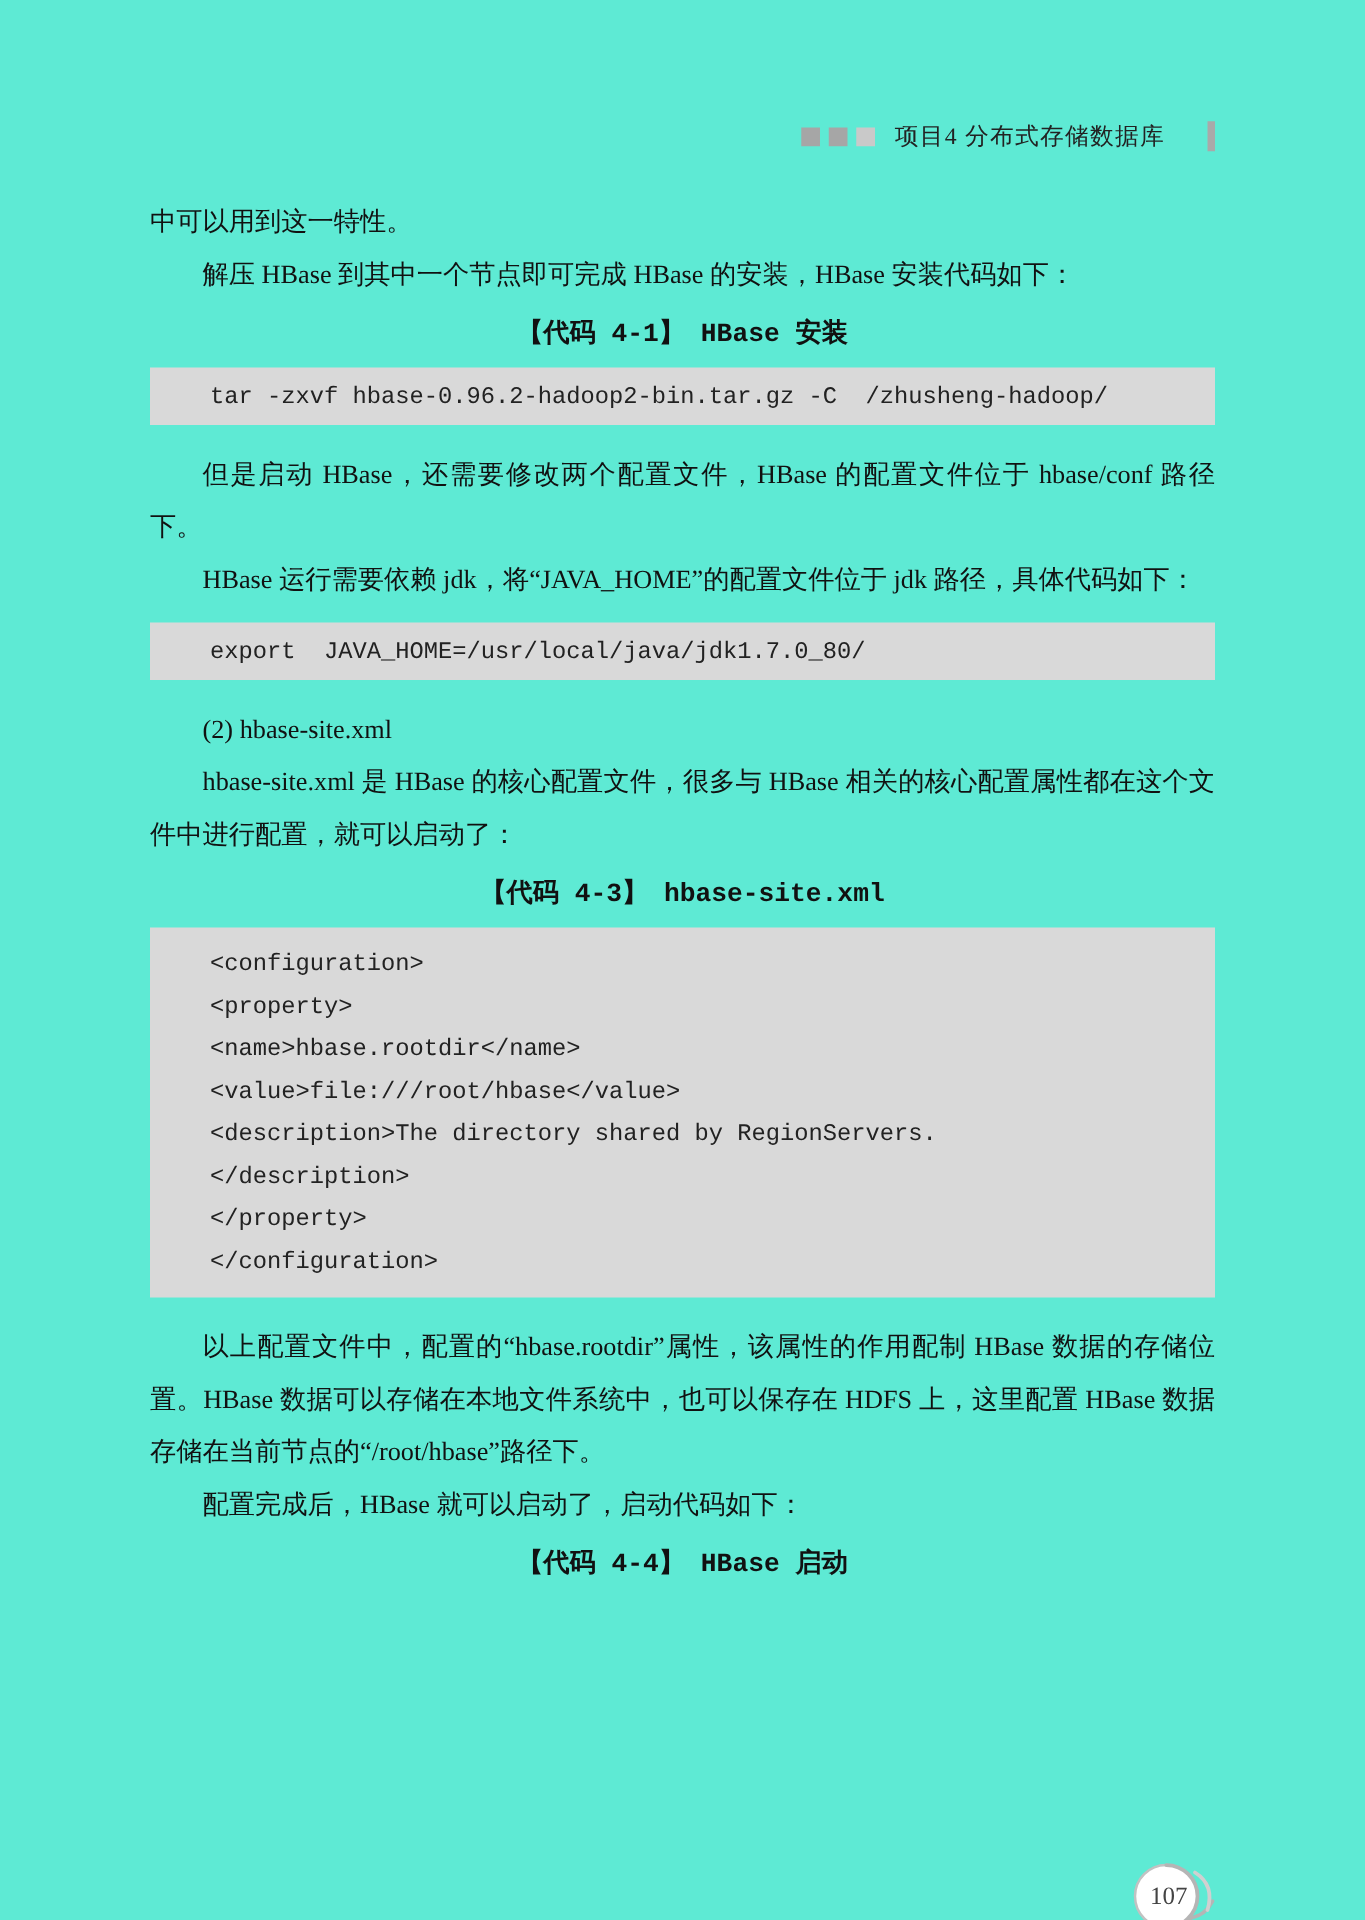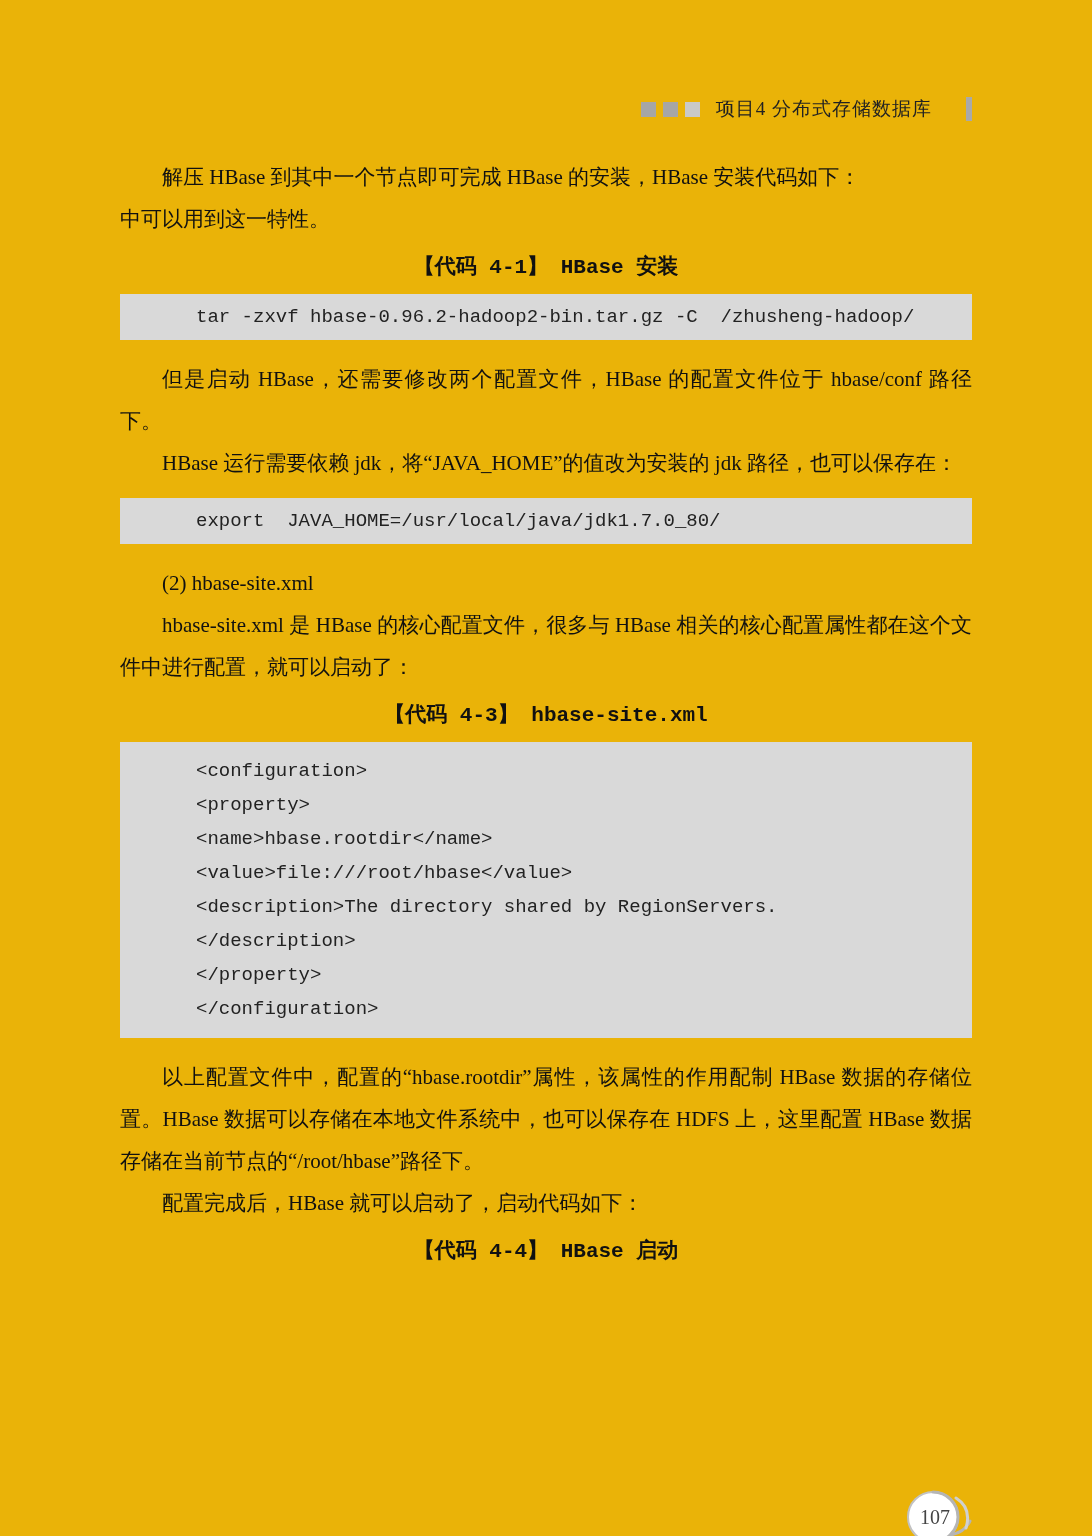--- a/index.html
+++ b/index.html
@@ -1,20 +1,20 @@
 <!DOCTYPE html>
 <html><head>
 <meta charset="utf-8">
 <style>
   html,body{margin:0;padding:0;background:#e8e8e8;}
   .page{
     position:relative;
     width:1092px;height:1536px;
     margin:0 auto;
-    background:#eab308;
+    background:#5eead4;
     font-family:"Liberation Serif","DejaVu Serif",serif;
     color:#111;
     overflow:hidden;
     box-sizing:border-box;
   }
   .content{
     position:absolute;
     left:120px; right:120px; top:96px;
   }
   
@@ -54,21 +54,21 @@
     text-align:center;
     margin:12px 0 14px 0;
   }
   .codeblock{
     background:#d9d9d9;
     font-family:"Liberation Mono","DejaVu Sans Mono",monospace;
     font-size:19px;
     line-height:34px;
     color:#222;
     white-space:pre;
-    padding:6px 10px 6px 76px;
+    padding:6px 10px 6px 48px;
     margin:14px 0 18px 0;
     overflow:hidden;
   }
   .codeblock.tall{padding-top:12px;padding-bottom:12px;}
   
   .page-logo{
     position:absolute;
     right:112px; top:1488px;
     width:74px;height:62px;
   }
@@ -88,28 +88,28 @@
   <div class="content">
 
     <div class="header">
       <span class="sq dark"></span>
       <span class="sq dark"></span>
       <span class="sq light"></span>
       <span class="header-title">项目4 分布式存储数据库</span>
       <span class="header-bar"></span>
     </div>
 
+    <p class="para">中可以用到这一特性。</p>
     <p class="para indent">解压 HBase 到其中一个节点即可完成 HBase 的安装，HBase 安装代码如下：</p>
-    <p class="para">中可以用到这一特性。</p>
 
     <div class="caption">【代码 4-1】 HBase 安装</div>
     <div class="codeblock">tar -zxvf hbase-0.96.2-hadoop2-bin.tar.gz -C  /zhusheng-hadoop/</div>
 
     <p class="para indent">但是启动 HBase，还需要修改两个配置文件，HBase 的配置文件位于 hbase/conf 路径下。</p>
-    <p class="para indent">HBase 运行需要依赖 jdk，将“JAVA_HOME”的值改为安装的 jdk 路径，也可以保存在：</p>
+    <p class="para indent">HBase 运行需要依赖 jdk，将“JAVA_HOME”的配置文件位于 jdk 路径，具体代码如下：</p>
 
     <div class="codeblock">export  JAVA_HOME=/usr/local/java/jdk1.7.0_80/</div>
 
     <p class="para indent">(2) hbase-site.xml</p>
     <p class="para indent">hbase-site.xml 是 HBase 的核心配置文件，很多与 HBase 相关的核心配置属性都在这个文件中进行配置，就可以启动了：</p>
 
     <div class="caption">【代码 4-3】 hbase-site.xml</div>
     <div class="codeblock tall">&lt;configuration&gt;
 &lt;property&gt;
 &lt;name&gt;hbase.rootdir&lt;/name&gt;

